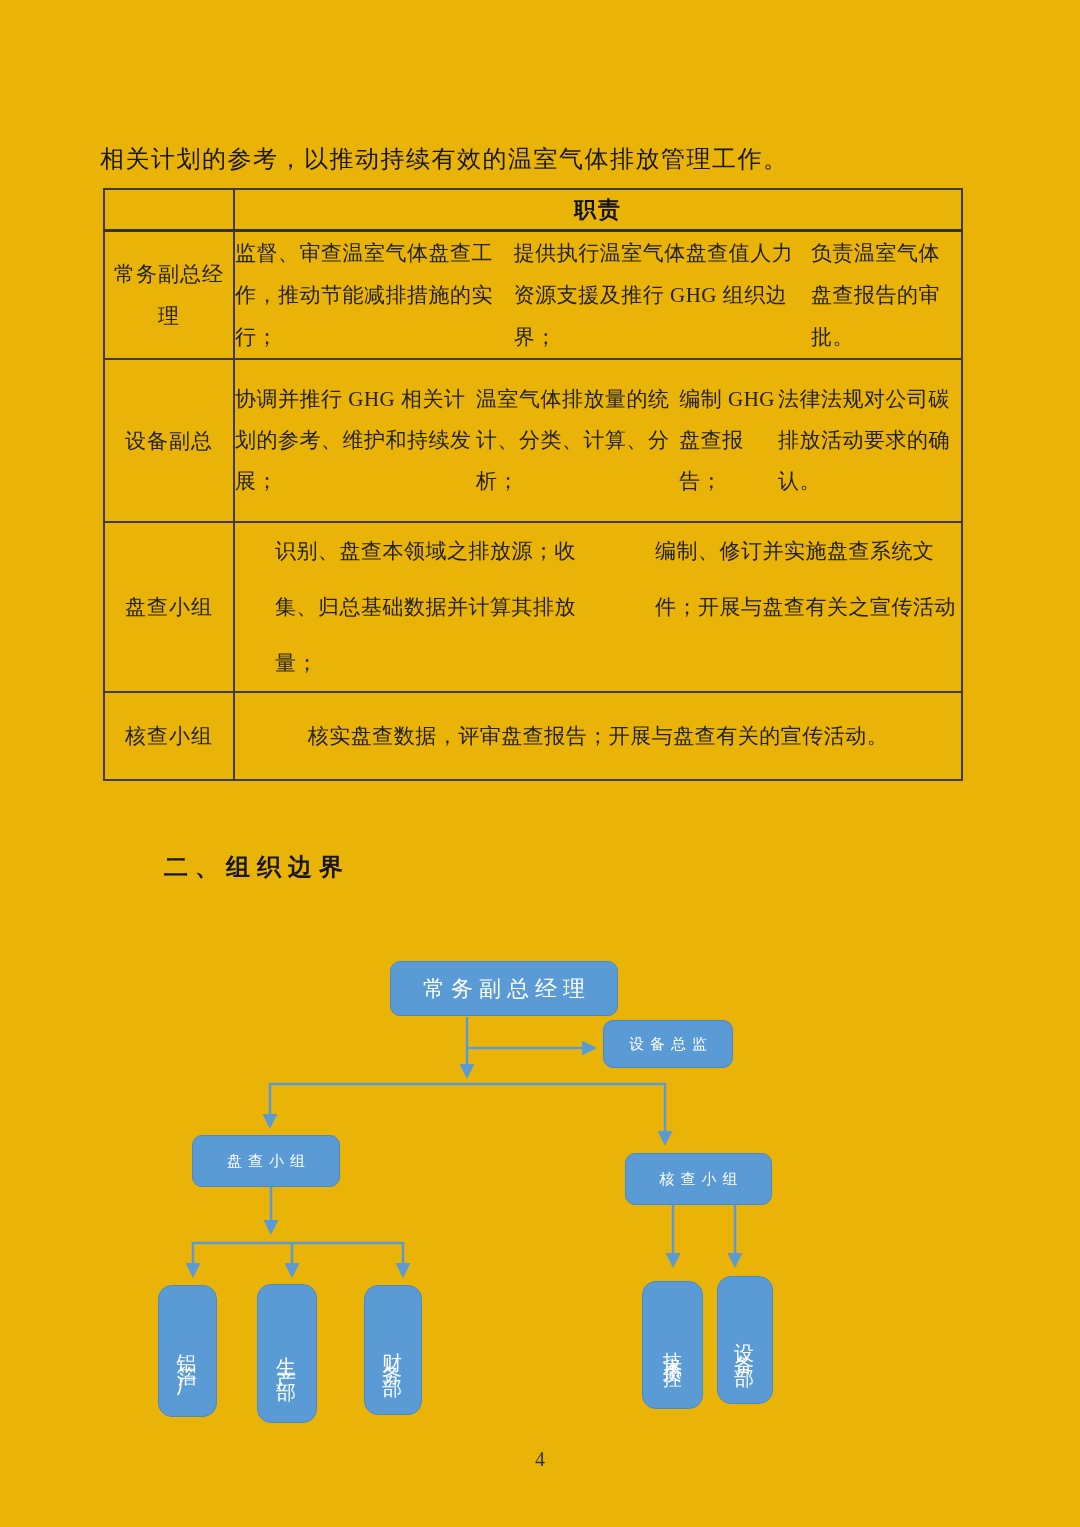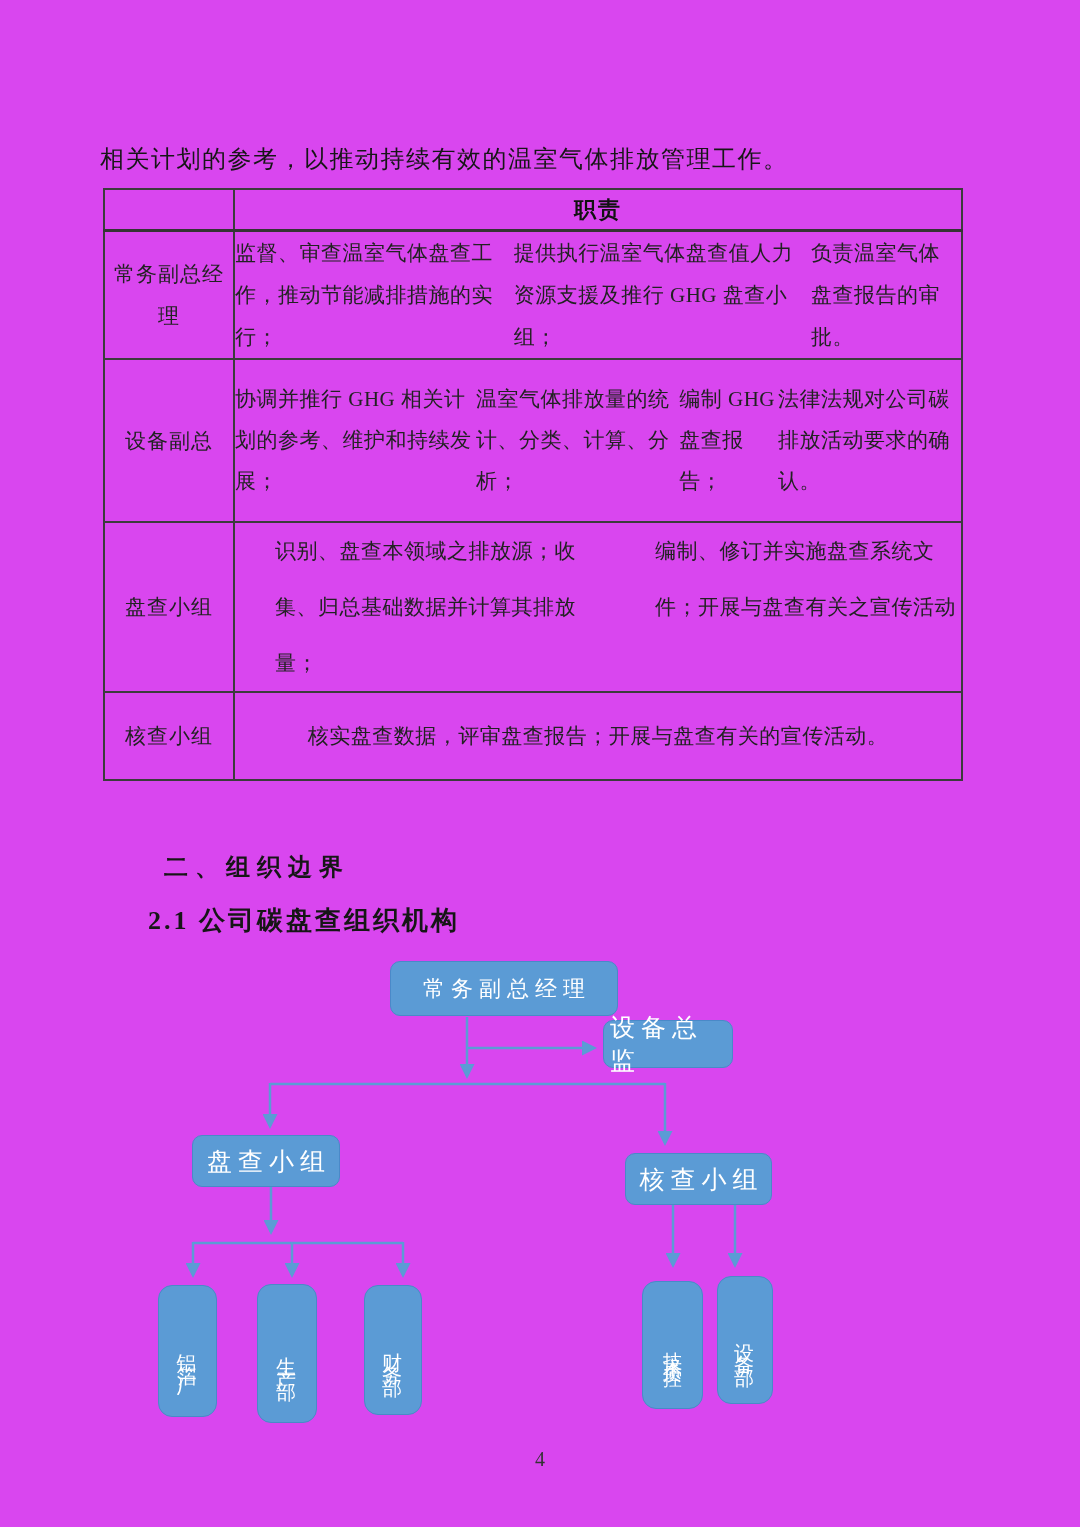--- a/index.html
+++ b/index.html
@@ -1,19 +1,19 @@
 <!DOCTYPE html>
 <html><head>
 <meta charset="utf-8">
 <style>
   html,body{margin:0;padding:0;background:#ffffff;}
   .page{
     position:relative;
     width:1080px;height:1527px;
-    background:#d946ef;
+    background:#eab308;
     margin:0 auto;
     font-family:"Liberation Serif","DejaVu Serif",serif;
     color:#1f1f1f;
     overflow:hidden;
   }
   
   .intro{
     position:absolute;left:100px;top:144px;width:900px;
     font-size:24px;letter-spacing:1.5px;line-height:30px;color:#161616;
   }
@@ -48,21 +48,21 @@
   }
   
   .chart-svg{position:absolute;left:0;top:0;width:1080px;height:1527px;pointer-events:none;}
   .chart-svg line{stroke:#5b9bd5;stroke-width:2.5;fill:none;}
   .node{
     position:absolute;
     background:#5b9bd5;border:1px solid #4a89c8;border-radius:10px;
     display:flex;align-items:center;justify-content:center;
     color:#ffffff;box-sizing:border-box;
   }
-  .node-h{font-size:25px;letter-spacing:6px;padding-left:6px;}
+  .node-h{font-size:15px;letter-spacing:6px;padding-left:6px;}
   .node-gm{left:390px;top:961px;width:228px;height:55px;font-size:22px;}
   .node-director{left:603px;top:1020px;width:130px;height:48px;}
   .node-inventory{left:192px;top:1135px;width:148px;height:52px;}
   .node-verify{left:625px;top:1153px;width:147px;height:52px;}
   .node-vert{
     writing-mode:vertical-rl;text-orientation:upright;
     border-radius:14px;font-size:20px;letter-spacing:12px;
     padding-top:10px;
   }
   .node-foil{left:158px;top:1285px;width:59px;height:132px;}
@@ -91,21 +91,21 @@
     <tbody>
         <tr class="hdr-row">
       <td></td>
       <td class="hdr-duties">职责</td>
     </tr>
     <tr class="r1">
       <td class="role-cell">常务副总经理</td>
       <td class="duties-cell">
             <div class="duties-inner">
         <div class="duty-line">监督、审查温室气体盘查工作，推动节能减排措施的实行；</div>
-        <div class="duty-line">提供执行温室气体盘查值人力资源支援及推行 GHG 盘查小组；</div>
+        <div class="duty-line">提供执行温室气体盘查值人力资源支援及推行 GHG 组织边界；</div>
         <div class="duty-line">负责温室气体盘查报告的审批。</div>
       </div>
           </td>
     </tr>
     <tr class="r2">
       <td class="role-cell">设备副总</td>
       <td class="duties-cell">
             <div class="duties-inner">
         <div class="duty-line">协调并推行 GHG 相关计划的参考、维护和持续发展；</div>
         <div class="duty-line">温室气体排放量的统计、分类、计算、分析；</div>
@@ -129,21 +129,20 @@
             <div class="duties-inner">
         <div class="duty-line">核实盘查数据，评审盘查报告；</div>
         <div class="duty-line">开展与盘查有关的宣传活动。</div>
       </div>
           </td>
     </tr>
   </tbody>
     </table>
 
   <div class="sec-heading">二、组织边界</div>
-  <div class="subsec-heading">2.1 公司碳盘查组织机构</div>
 
   <svg class="chart-svg" viewBox="0 0 1080 1527">
     <defs>
       <marker id="arrow" viewBox="0 0 10 10" refX="8" refY="5" markerWidth="6" markerHeight="6" orient="auto-start-reverse">
         <path d="M0,0 L10,5 L0,10 z" fill="#5b9bd5"></path>
       </marker>
     </defs>
     <line x1="467" y1="1017" x2="467" y2="1076" marker-end="url(#arrow)"></line>
     <line x1="467" y1="1048" x2="594" y2="1048" marker-end="url(#arrow)"></line>
     <line x1="270" y1="1084" x2="665" y2="1084"></line>

